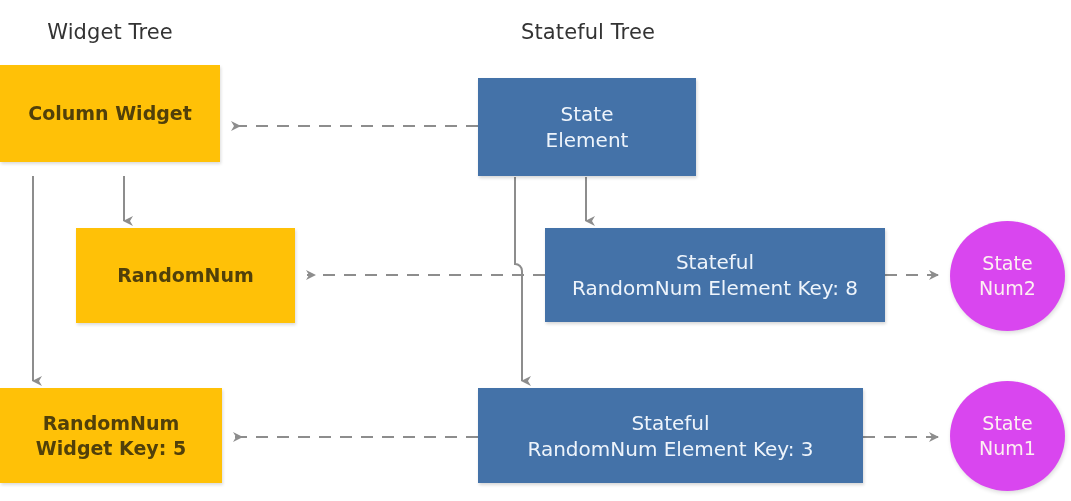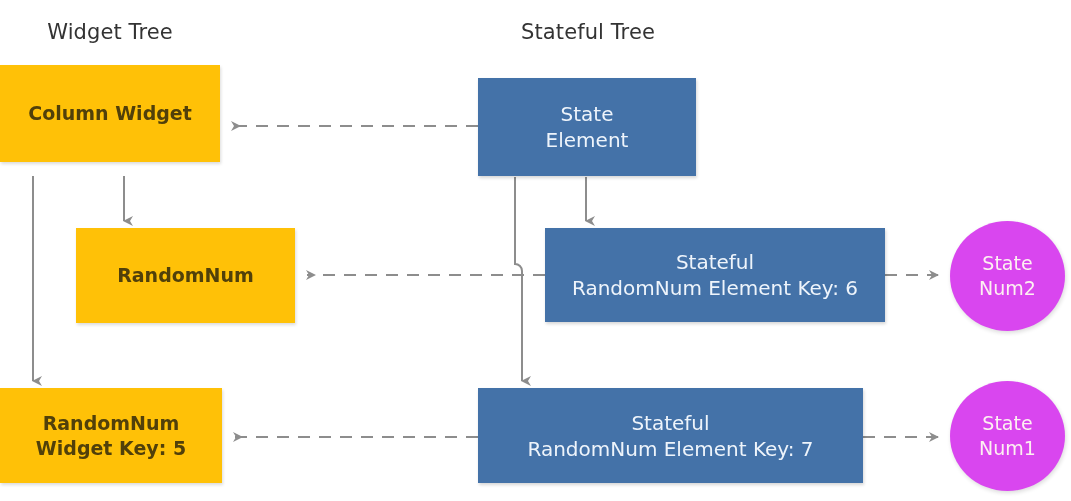--- a/index.html
+++ b/index.html
@@ -137,26 +137,26 @@
     <span class="ln">Widget Key: 5</span>
   </div>
 
   <div class="node element" id="node-column-element">
     <span class="ln">State</span>
     <span class="ln">Element</span>
   </div>
 
   <div class="node element" id="node-stateful-element-2">
     <span class="ln">Stateful</span>
-    <span class="ln">RandomNum Element Key: 6</span>
+    <span class="ln">RandomNum Element Key: 8</span>
   </div>
 
   <div class="node element" id="node-stateful-element-1">
     <span class="ln">Stateful</span>
-    <span class="ln">RandomNum Element Key: 7</span>
+    <span class="ln">RandomNum Element Key: 3</span>
   </div>
 
   <div class="node state" id="node-state-num2">
     <span class="ln">State</span>
     <span class="ln">Num2</span>
   </div>
 
   <div class="node state" id="node-state-num1">
     <span class="ln">State</span>
     <span class="ln">Num1</span>

